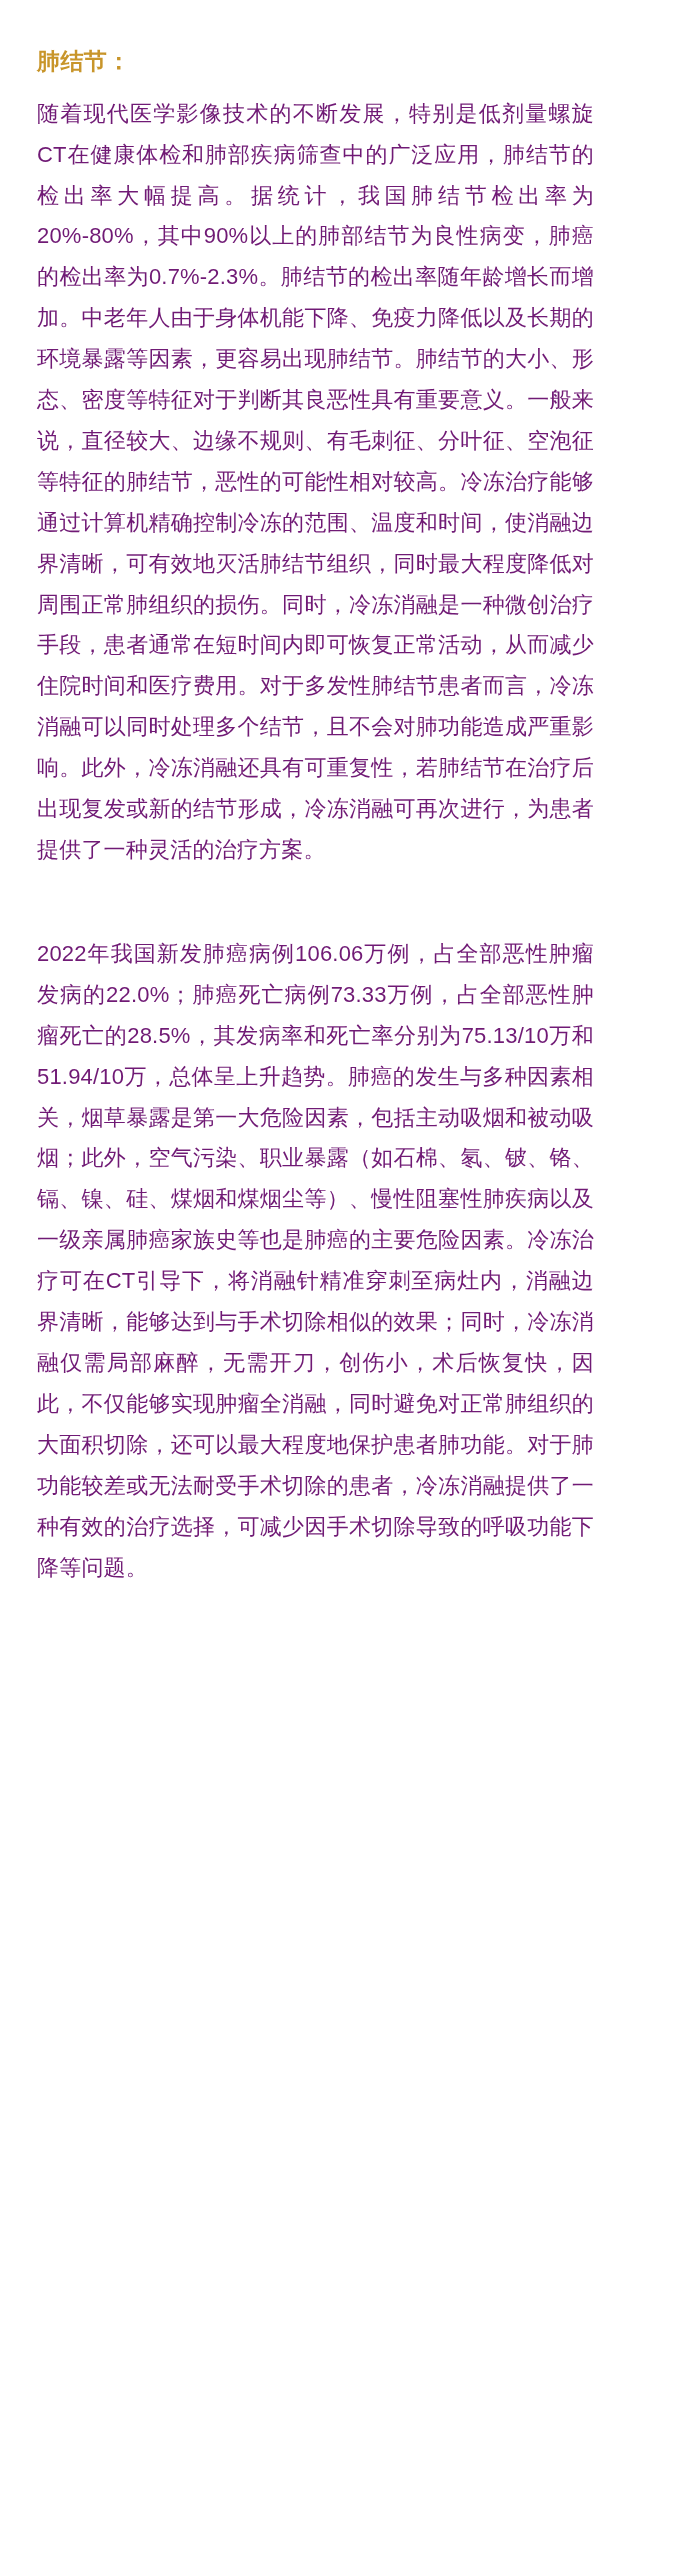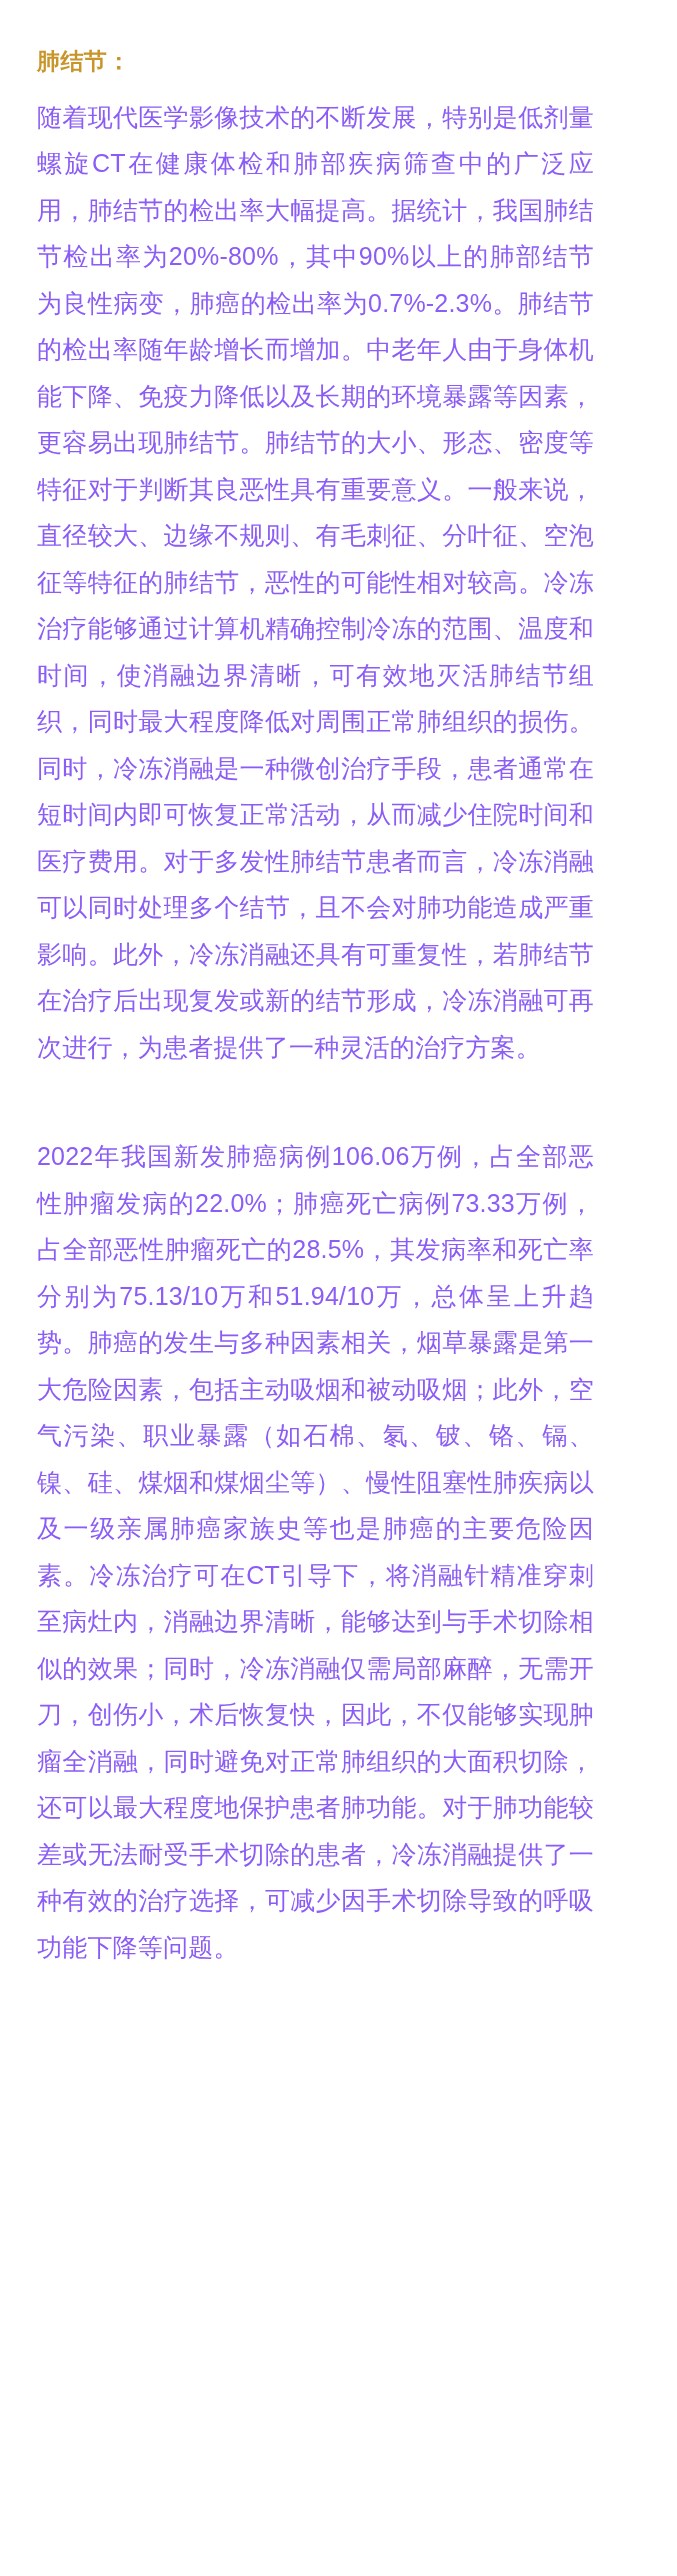--- a/index.html
+++ b/index.html
@@ -23,22 +23,22 @@
   }
   .section-heading {
     color: #c8952a;
     font-size: 23px;
     font-weight: bold;
     letter-spacing: 0.4px;
     line-height: 1.5;
     margin: 0 0 15.2px 0;
   }
   .section-body {
-    color: #8b5cf6;
-    font-size: 25px;
+    color: #701a75;
+    font-size: 22px;
     line-height: 1.86;
     text-align: justify;
     text-justify: inter-ideograph;
     letter-spacing: 0.2px;
     margin: 0;
     word-break: break-word;
   }
   .gap {
     height: 63px;
   }

